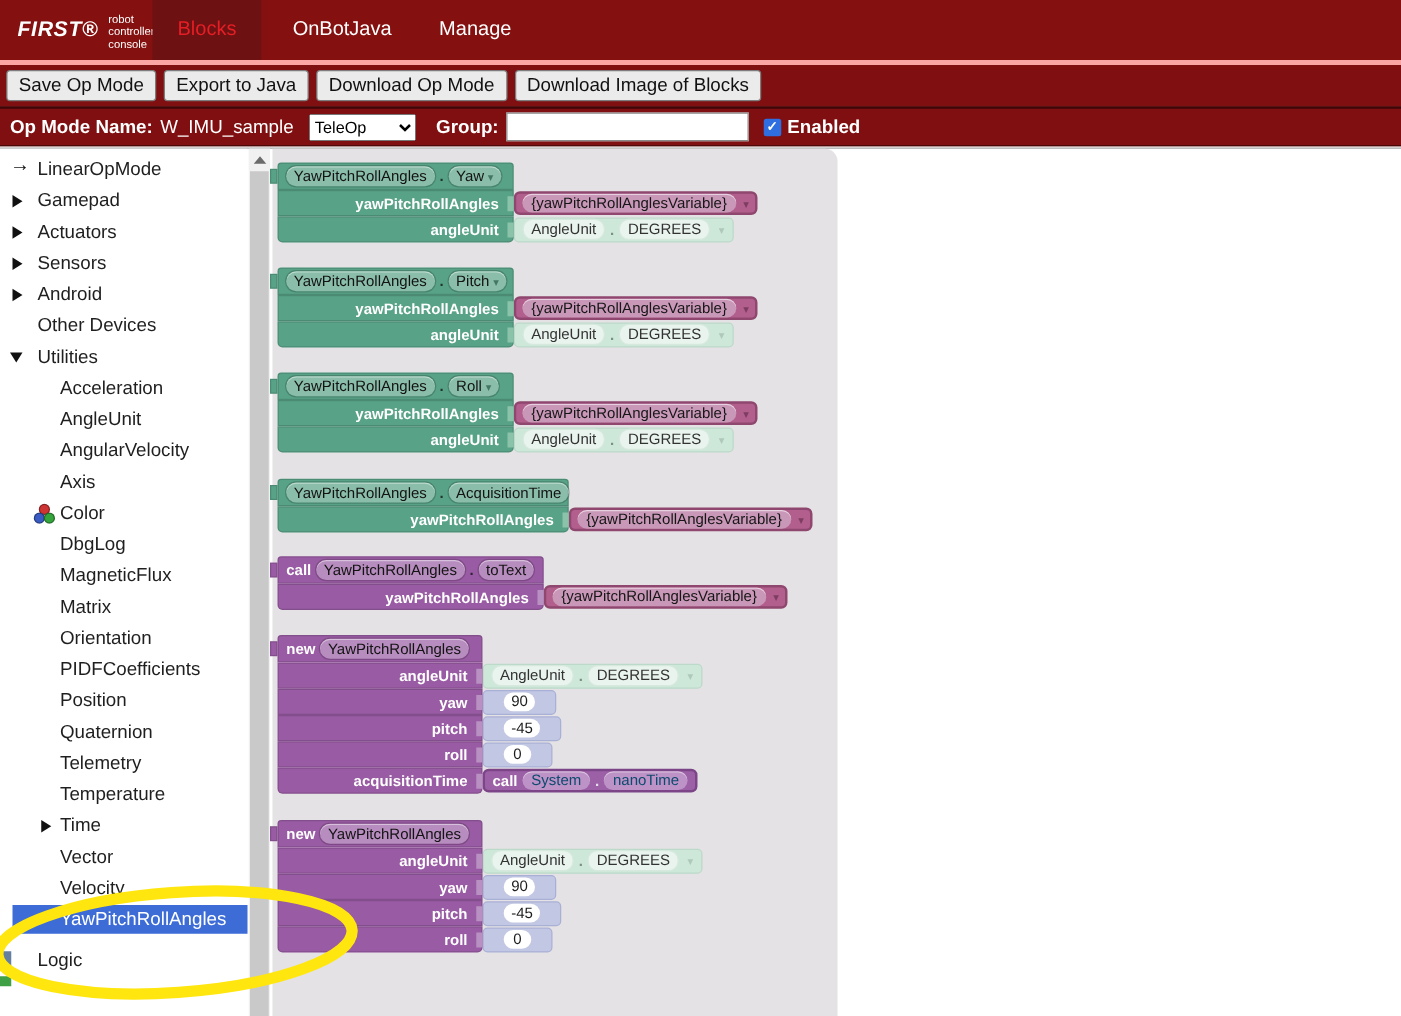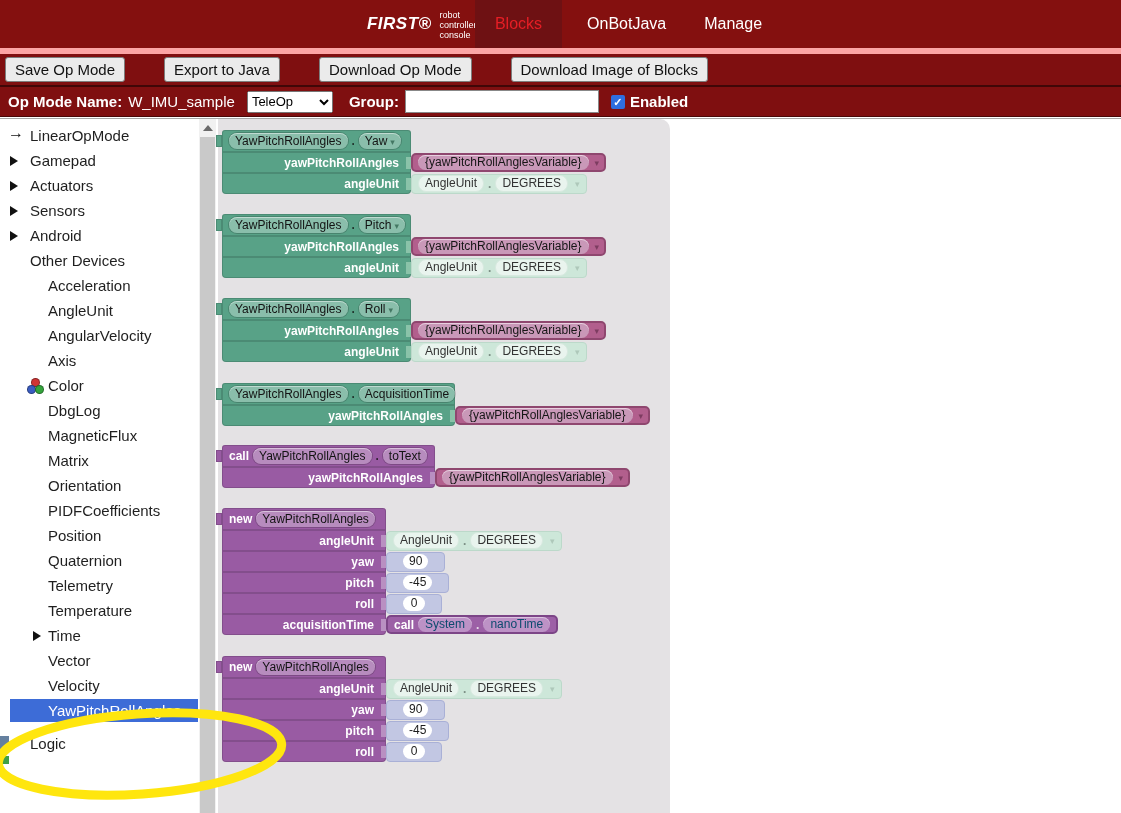--- a/index.html
+++ b/index.html
@@ -1,27 +1,27 @@
 <!DOCTYPE html>
 <html><head>
 <meta charset="utf-8">
 <style>
   html,body{margin:0;padding:0;background:#fff;font-family:"Liberation Sans",sans-serif;}
   #app{position:relative;width:1121px;height:813px;overflow:hidden;background:#fff;}
 
   
-  .bar1{position:absolute;left:0;top:0;width:100%;height:48px;background:#84100f;display:flex;align-items:stretch;justify-content:center;}
+  .bar1{position:absolute;left:0;top:0;width:100%;height:48px;background:#84100f;display:flex;align-items:stretch;}
   .logo{display:flex;align-items:center;padding-left:14px;width:100px;}
   .brand{color:#fff;font-style:italic;font-weight:bold;font-size:17px;letter-spacing:.5px;}
   .logosub{color:#fff;font-size:9px;line-height:10px;margin-left:8px;margin-top:2px;}
   .tab{display:flex;align-items:center;color:#fff;font-size:16px;cursor:pointer;padding:0 6px;}
   .tab.active{background:#6e1113;color:#e61e25;padding:0 20px;margin-left:8px;}
   .tab.t2{margin-left:19px;} .tab.t3{margin-left:26px;}
 
-  .bar2{position:absolute;left:0;top:48px;width:100%;height:37px;background:#7f0f10;border-top:6px solid #fca5a5;box-sizing:border-box;display:flex;align-items:center;padding-left:5px;gap:33px;}
+  .bar2{position:absolute;left:0;top:48px;width:100%;height:37px;background:#7f0f10;border-top:4px solid #fca5a5;box-sizing:border-box;display:flex;align-items:center;padding-left:5px;}
   .hbtn{background:#ebebeb;border:1px solid #7d7d7d;border-radius:3px;color:#111;font-size:15px;font-family:"Liberation Sans",sans-serif;padding:3px 9px;margin-right:6px;cursor:pointer;}
 
   .bar3{position:absolute;left:0;top:85px;width:100%;height:32px;background:#7f0f10;border-top:2px solid #400707;border-bottom:1px solid #4a0808;box-sizing:border-box;display:flex;align-items:center;padding-left:8px;color:#fff;font-size:15px;}
   .b3b{font-weight:bold;}
   .opname{margin-left:6px;}
   .opsel{margin-left:12px;width:86px;height:22px;font-size:13px;font-family:"Liberation Sans",sans-serif;}
   .gr{margin-left:16px;}
   .grin{margin-left:6px;width:188px;height:19px;border:1px solid #888;font-size:13px;}
   .chk{margin-left:12px;width:14px;height:14px;background:#2e6ee0;border-radius:2px;color:#fff;font-size:11px;line-height:14px;text-align:center;font-weight:bold;cursor:pointer;}
   .enl{margin-left:5px;font-weight:bold;}
@@ -149,20 +149,24 @@
         <span class="sicon tri-r"></span>
         <span class="slabel">Sensors</span>
       </div>
       <div class="srow ind0">
         <span class="sicon tri-r"></span>
         <span class="slabel">Android</span>
       </div>
       <div class="srow ind0">
         <span class="slabel">Other Devices</span>
       </div>
+      <div class="srow ind0">
+        <span class="sicon tri-d"></span>
+        <span class="slabel">Utilities</span>
+      </div>
       <div class="srow ind1">
         <span class="slabel">Acceleration</span>
       </div>
       <div class="srow ind1">
         <span class="slabel">AngleUnit</span>
       </div>
       <div class="srow ind1">
         <span class="slabel">AngularVelocity</span>
       </div>
       <div class="srow ind1">

